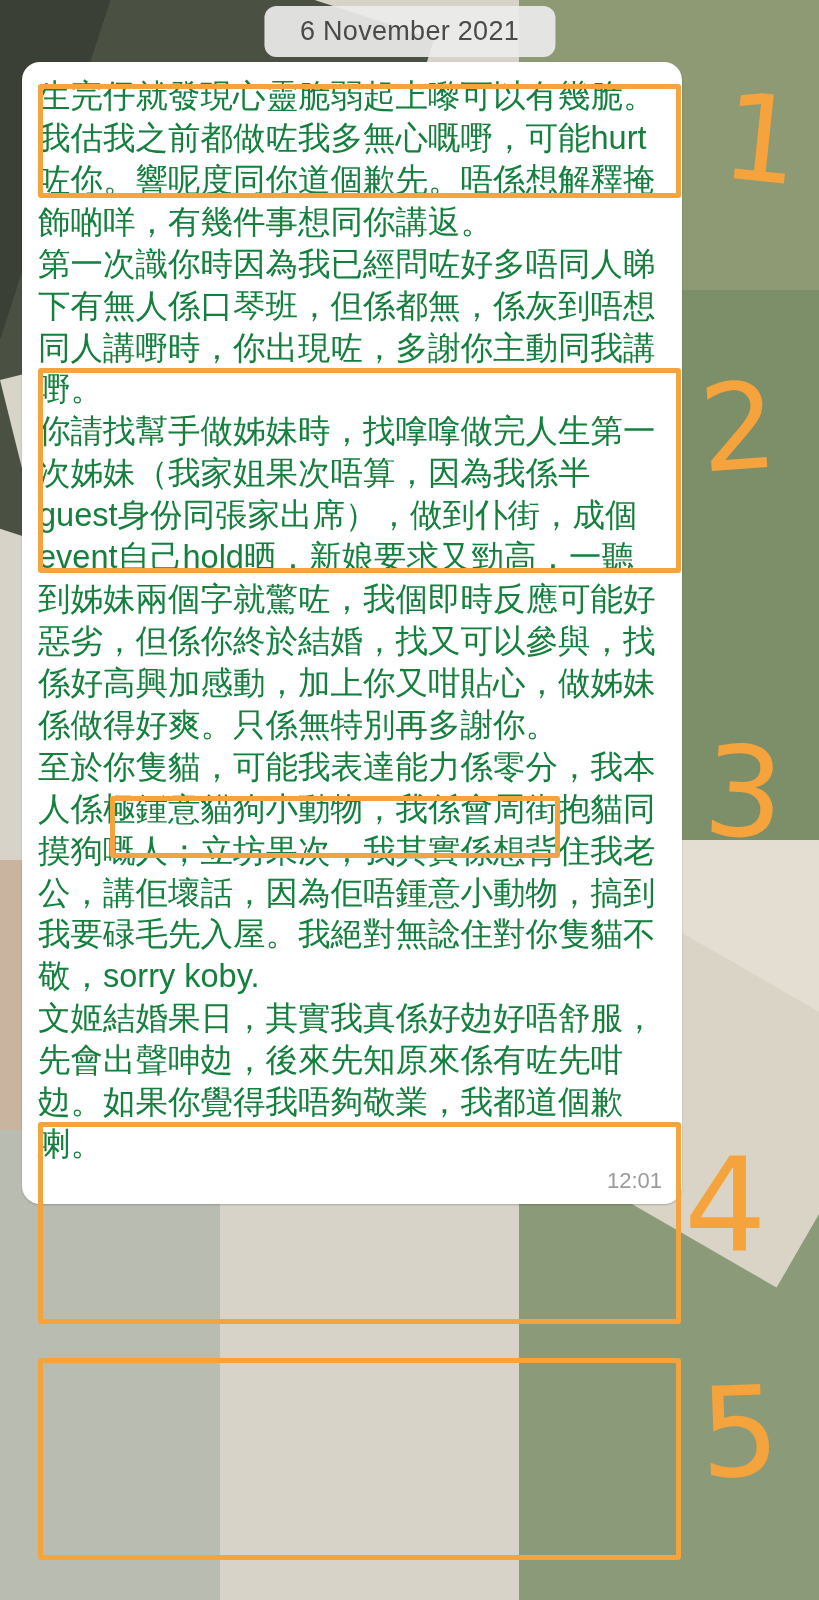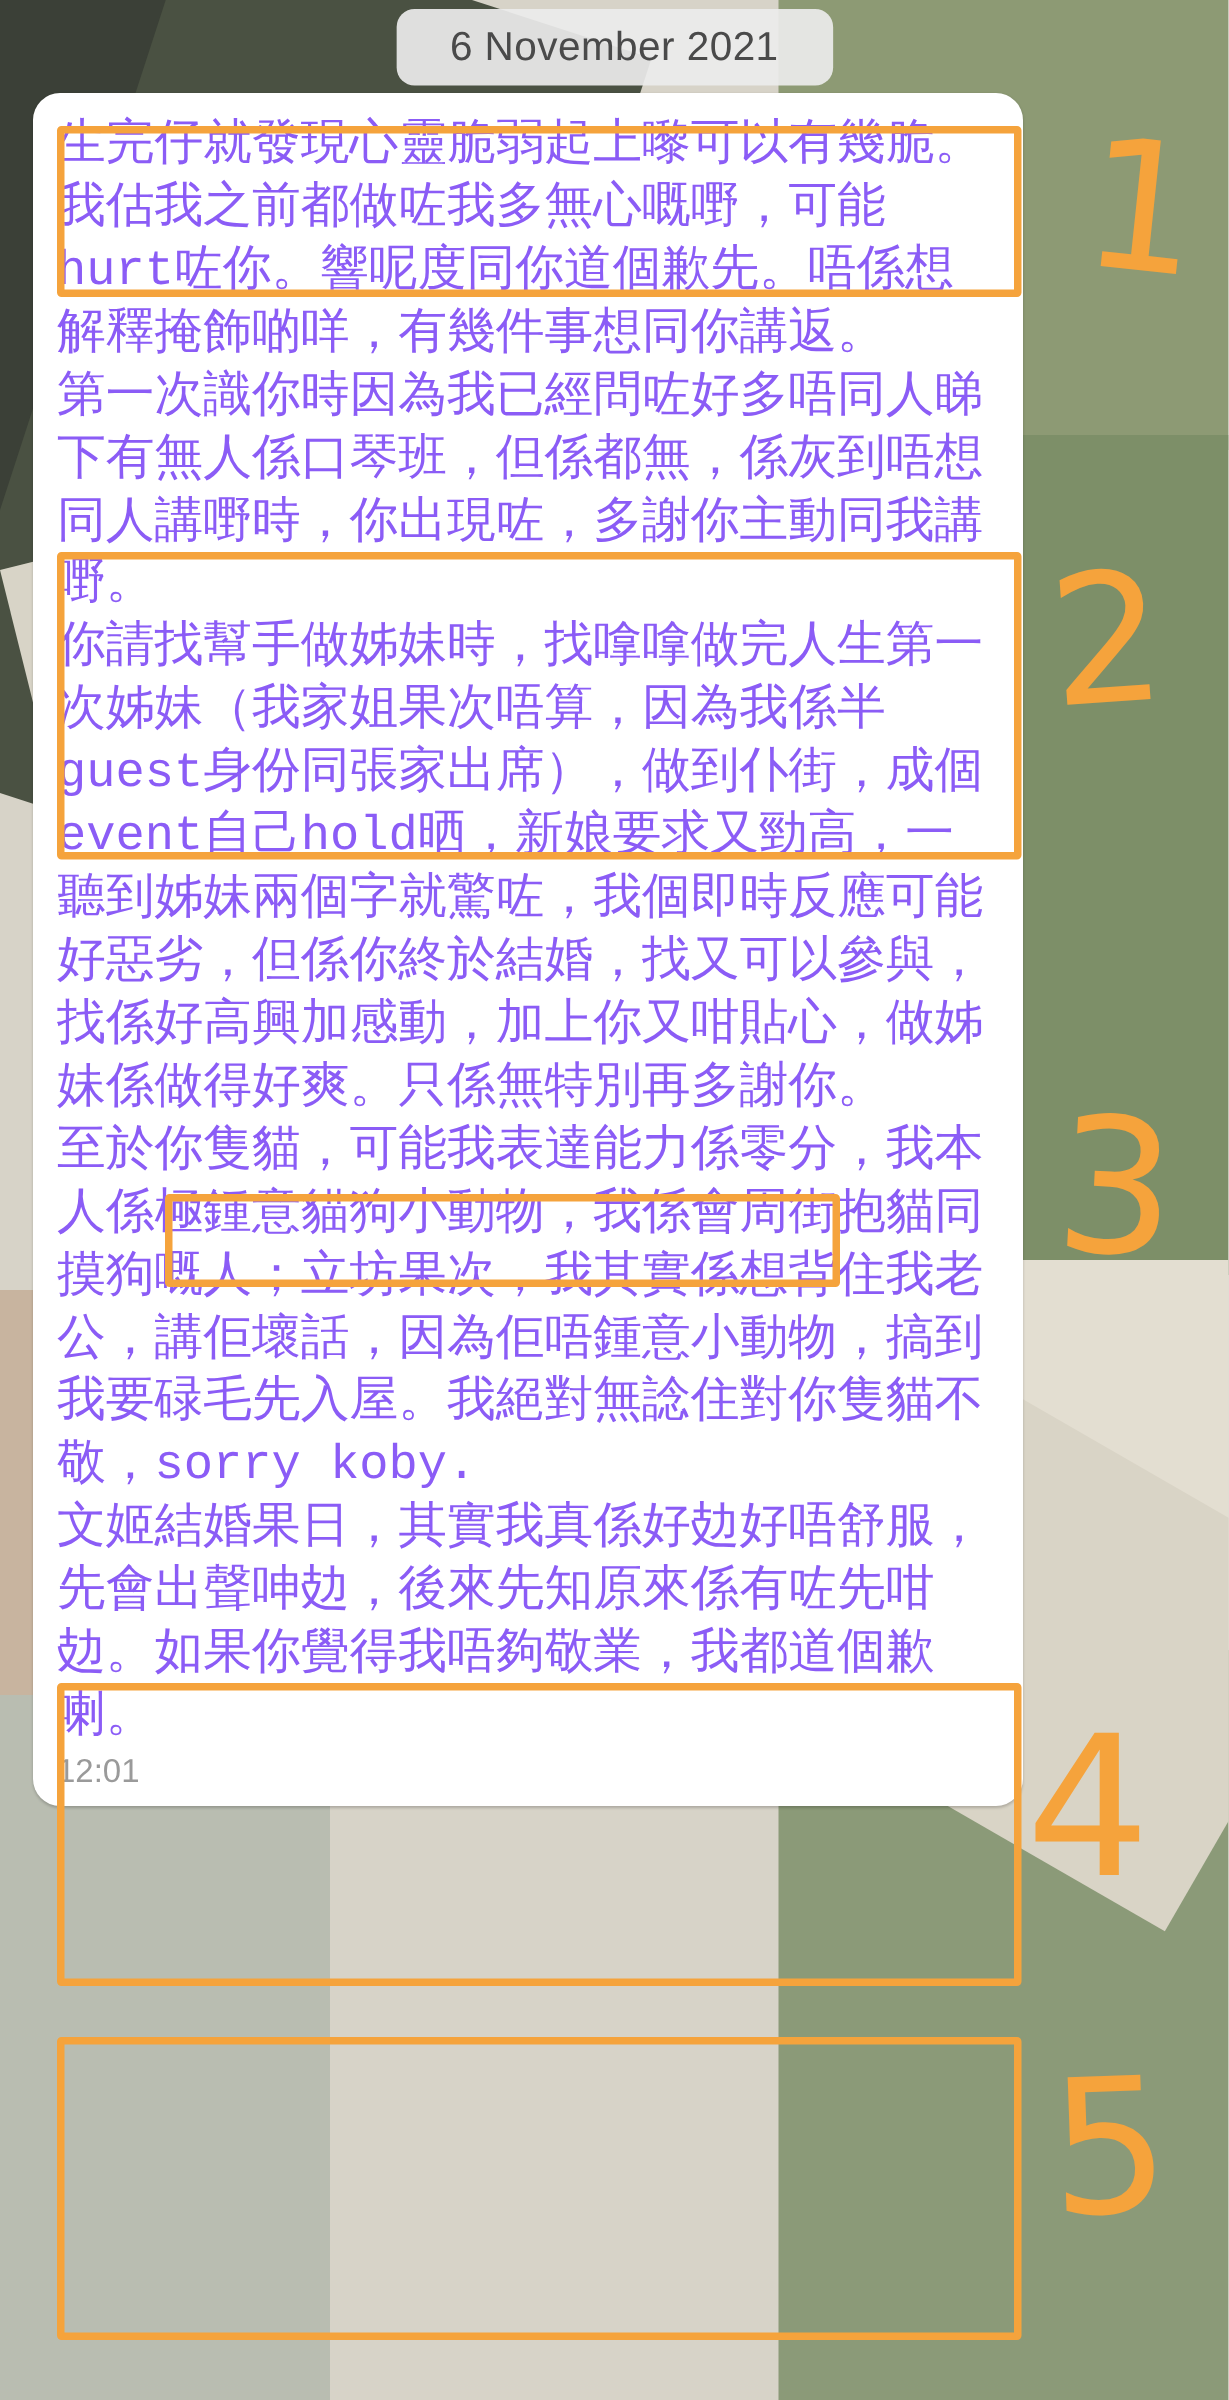--- a/index.html
+++ b/index.html
@@ -104,29 +104,30 @@
     top: 62px;
     width: 660px;
     background: #ffffff;
     border-radius: 18px;
     z-index: 3;
     padding: 14px 16px 8px 16px;
     box-sizing: border-box;
     box-shadow: 0 1px 2px rgba(0,0,0,.2);
   }
   #msg-text {
-    font-family: Liberation Mono, monospace;
+    font-family: Liberation Sans, sans-serif;
     font-size: 32.5px;
     line-height: 1.29;
-    color: #8b5cf6;
+    color: #15803d;
     white-space: pre-wrap;
     word-break: break-word;
     letter-spacing: 0px;
   }
   #msg-time {
+    text-align: right;
     font-size: 22px;
     color: #9a9a9a;
     padding-top: 2px;
     padding-right: 4px;
     height: 28px;
   }
 
   
   .hl-box {
     position: absolute;

